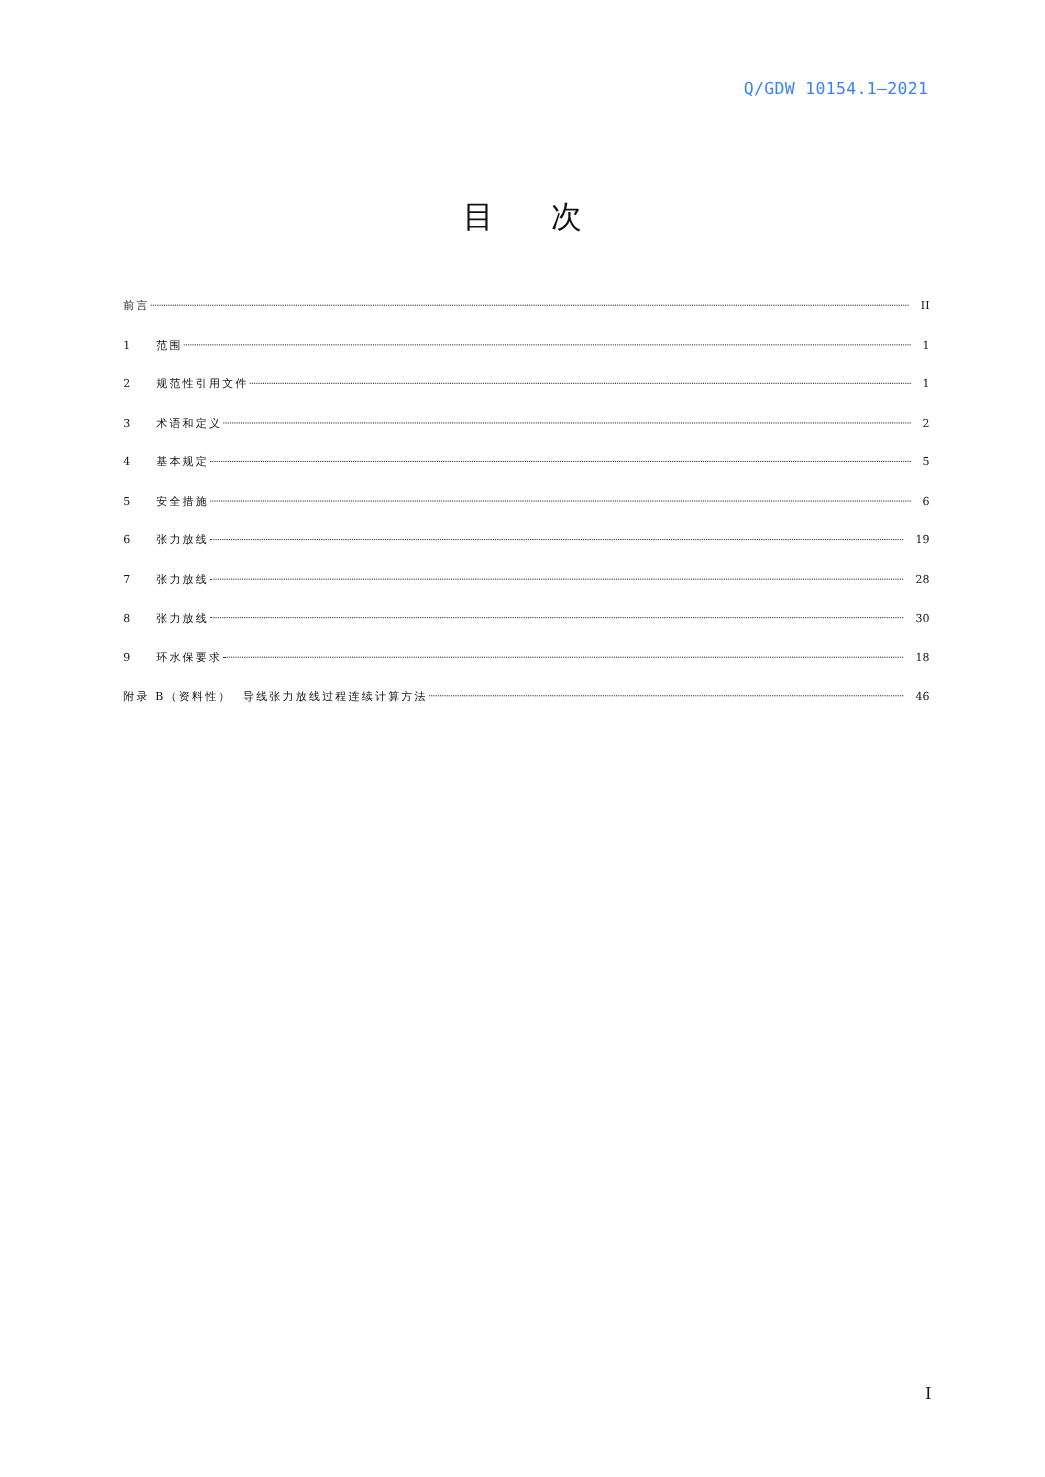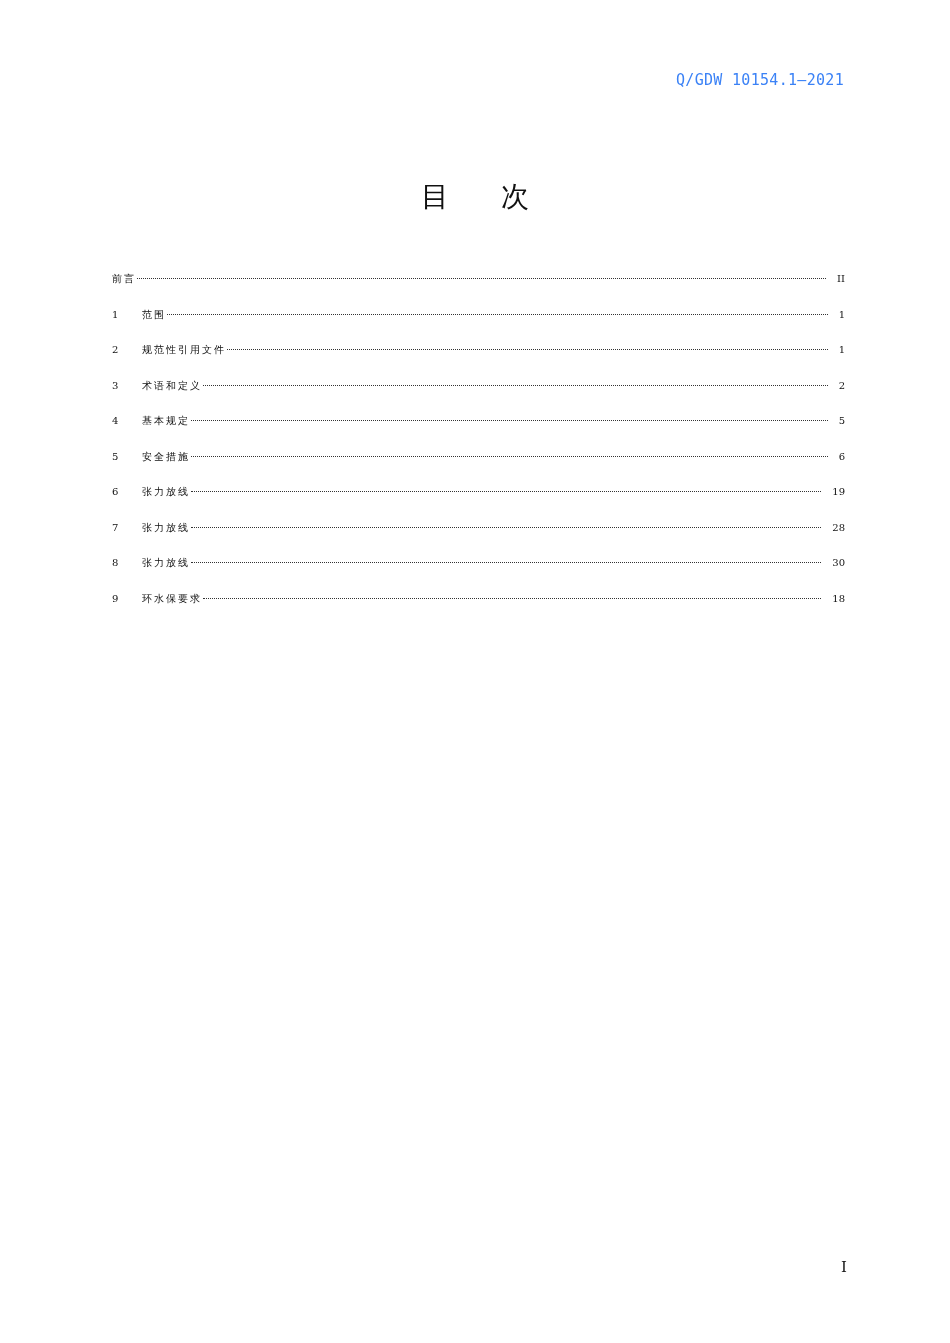--- a/index.html
+++ b/index.html
@@ -99,15 +99,20 @@
     <span class="label">张力放线</span>
     <span class="leader"></span>
     <span class="page">30</span>
   </div>
   <div class="toc-row">
     <span class="num">9</span>
     <span class="label">环水保要求</span>
     <span class="leader"></span>
     <span class="page">18</span>
   </div>
+  <div class="toc-row">
+    <span class="label" style="white-space:pre;">附录 B（资料性）  导线张力放线过程连续计算方法</span>
+    <span class="leader"></span>
+    <span class="page">46</span>
+  </div>
 </div>
 
 <div class="page-number">I</div>
 
 </body></html>

